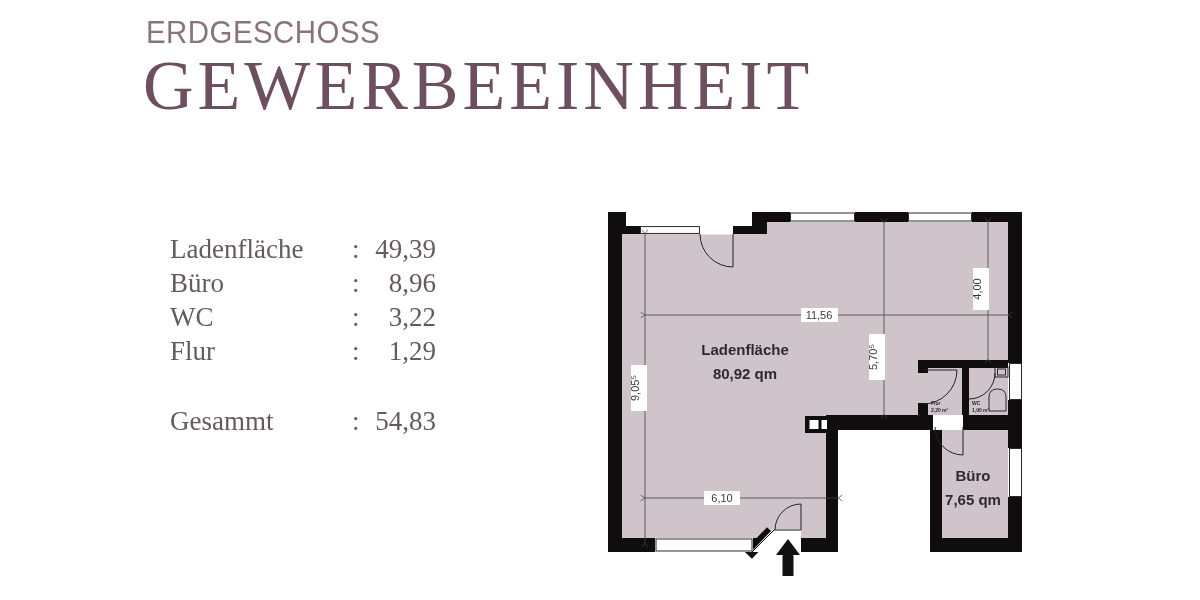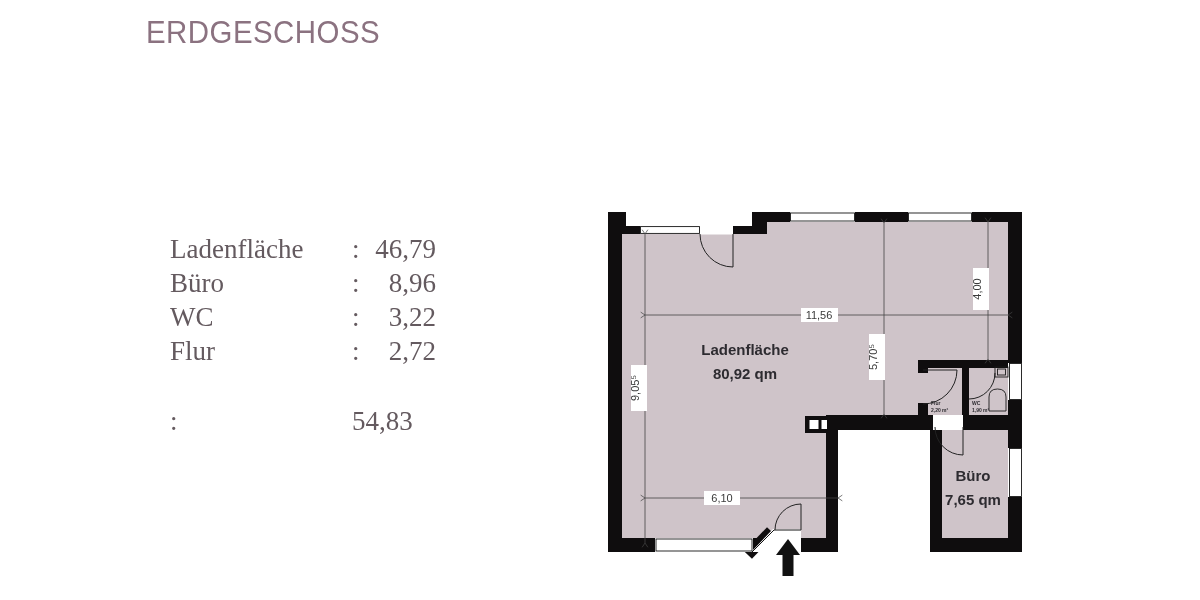--- a/index.html
+++ b/index.html
@@ -58,44 +58,46 @@
     font-size:5px;fill:var(--room-text);}
   .fixture{fill:none;stroke:#1a1a1a;stroke-width:.9;}
 </style>
 </head>
 <body>
 
 <div class="canvas">
 
   <div class="header">
     <div class="floor-label">ERDGESCHOSS</div>
+    <div class="unit-title">GEWERBEEINHEIT</div>
   </div>
 
   <div class="legend">
     <div class="row">
       <span>Ladenfläche</span>
       <span>:</span>
-      <span class="val">46,79</span>
+      <span class="val">49,39</span>
     </div>
     <div class="row">
       <span>Büro</span>
       <span>:</span>
       <span class="val">8,96</span>
     </div>
     <div class="row">
       <span>WC</span>
       <span>:</span>
       <span class="val">3,22</span>
     </div>
     <div class="row">
       <span>Flur</span>
       <span>:</span>
-      <span class="val">2,72</span>
+      <span class="val">1,29</span>
     </div>
     <div class="row total">
+      <span>Gesammt</span>
       <span>:</span>
       <span class="val">54,83</span>
     </div>
   </div>
 
   <svg class="plan" viewBox="0 0 420 380">
     <defs>
       <marker id="arr" viewBox="0 0 10 10" refX="2" refY="5" markerWidth="9" markerHeight="9" orient="auto-start-reverse">
         <path d="M8 1 L2 5 L8 9" fill="none" stroke="#444" stroke-width="1"></path>
       </marker>

